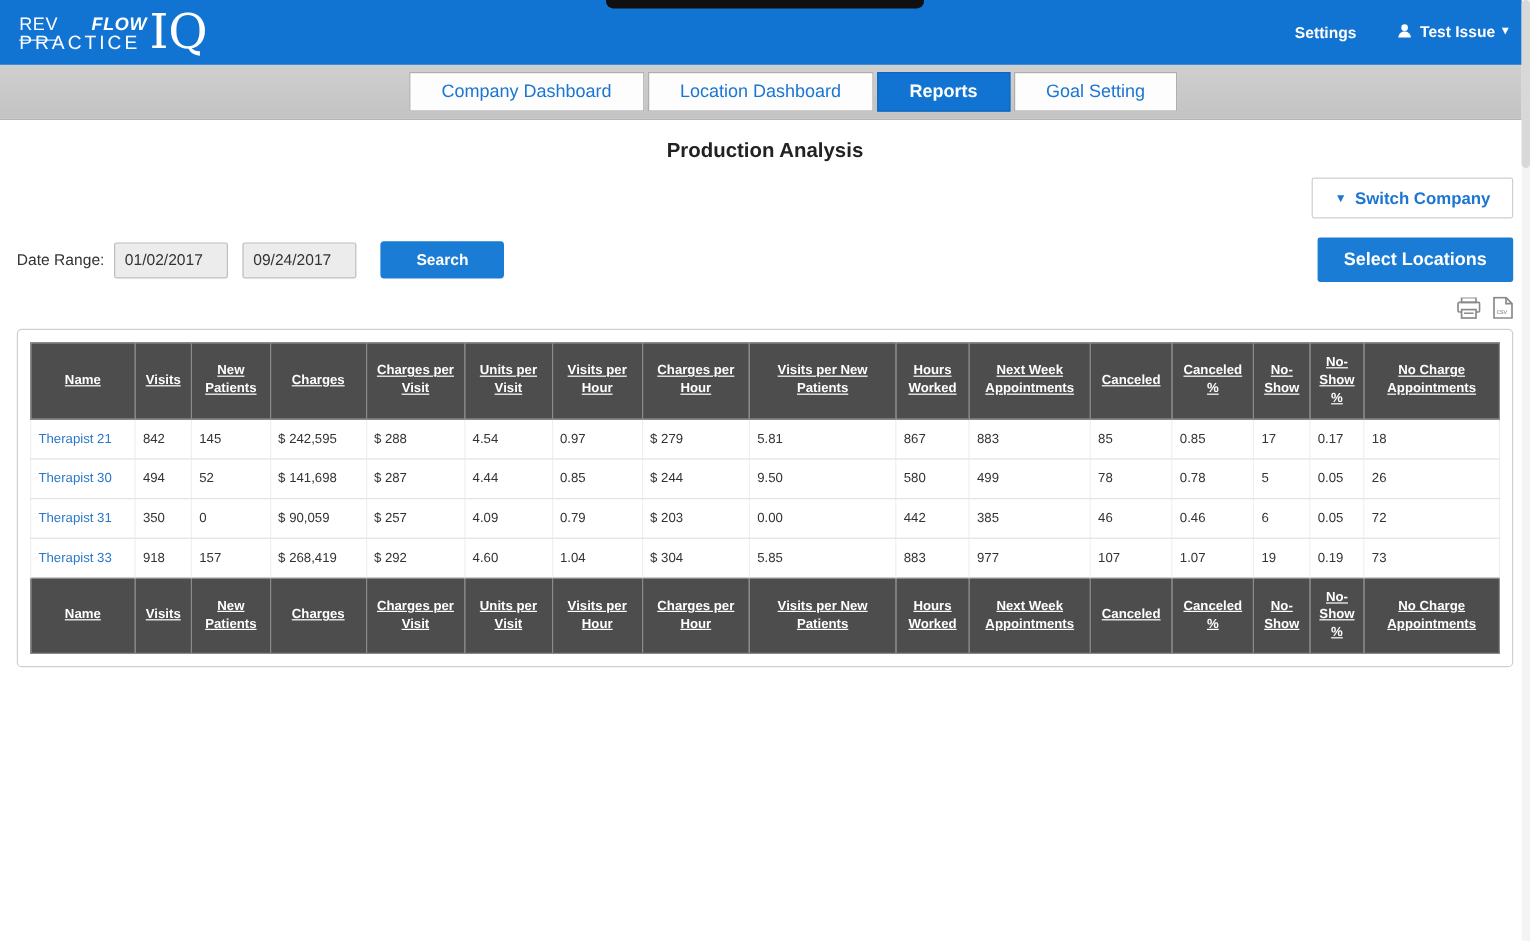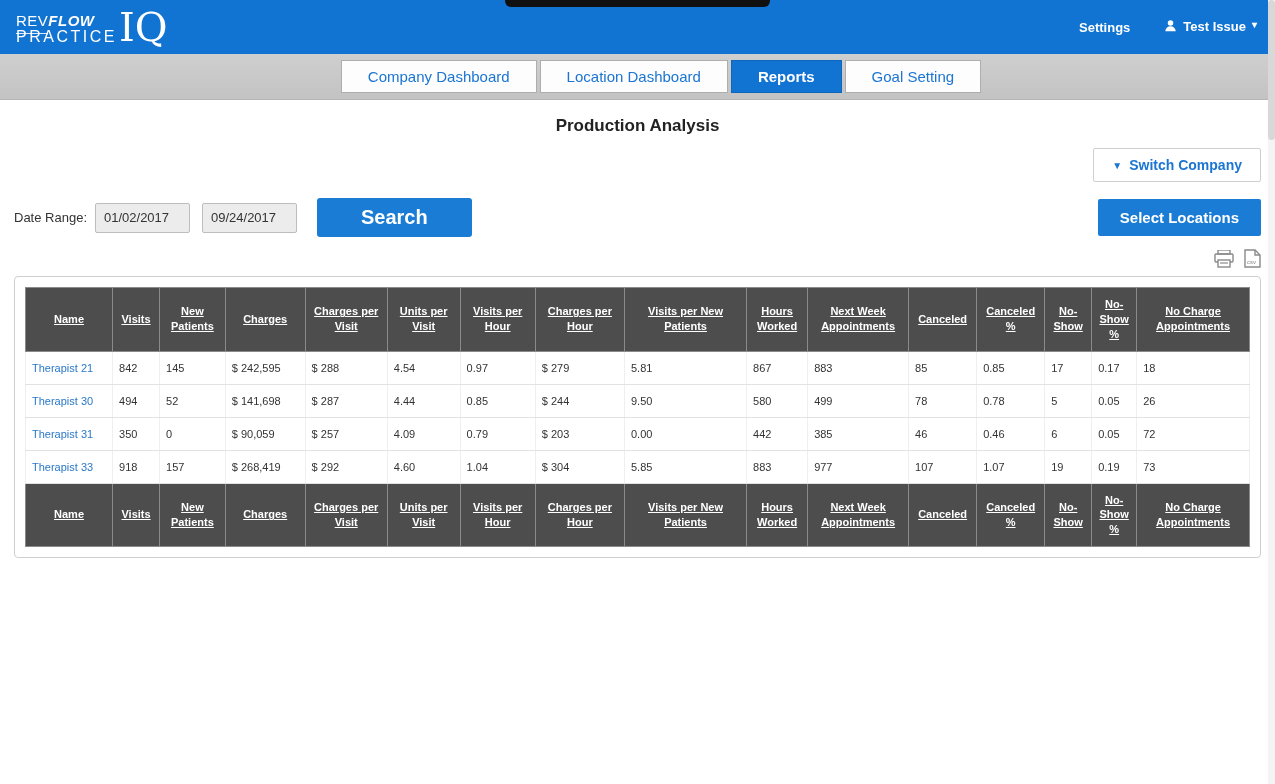--- a/index.html
+++ b/index.html
@@ -22,21 +22,21 @@
     position: absolute; top: 0; left: 505px;
     width: 265px; height: 7px;
     background: #101010;
     border-radius: 0 0 6px 6px;
     z-index: 5;
   }
   .logo { display: flex; align-items: flex-start; color: #fff; cursor: default; }
   .logo-text { display: flex; flex-direction: column; line-height: 1.05; padding-top: 6px; }
   .logo-line1 { font-size: 15px; letter-spacing: .5px; }
   .logo-line1 .rev { font-weight: 400; border-bottom: 1px solid rgba(255,255,255,.85); padding-bottom: 4px; }
-  .logo-line1 .flow { font-weight: 700; font-style: italic; }
+  .logo-line1 .flow { font-weight: 700; font-style: italic; margin-left: 28px; }
   .logo-line2 { font-size: 16px; letter-spacing: 2.5px; font-weight: 300; }
   .logo-iq { font-family: "DejaVu Serif", serif; font-size: 40px; line-height: 40px; margin-left: 2px; font-weight: 400; }
   .topbar-right { margin-left: auto; display: flex; align-items: center; gap: 34px; }
   .settings-link { color: #fff; font-weight: 700; font-size: 13px; cursor: pointer; }
   .user-menu { display: flex; align-items: flex-start; gap: 6px; color: #fff; font-weight: 700; font-size: 13px; cursor: pointer; }
   .user-menu .caret { font-size: 10px; }
   
   .navbar {
     background: linear-gradient(#cfcfcf, #c3c3c3);
     height: 46px;
@@ -77,21 +77,21 @@
     background: #ececec; border: 1px solid #bdbdbd; border-radius: 2px;
     font-size: 13px; color: #333; padding: 0 8px;
     font-family: "Liberation Sans", sans-serif;
     margin-right: 12px;
   }
   .btn-blue {
     background: #1a7cd4; color: #fff; font-weight: 700;
     border: none; border-radius: 3px; cursor: pointer;
     font-family: "Liberation Sans", sans-serif;
   }
-  .search-btn { font-size: 20px; padding: 8px 44px; margin-left: 8px; }
+  .search-btn { font-size: 13px; padding: 8px 30px; margin-left: 8px; }
   .select-locations { margin-left: auto; font-size: 15px; padding: 10px 22px; border-radius: 2px; }
   .icons-row { margin-top: 12px; display: flex; justify-content: flex-end; align-items: center; gap: 10px; }
   .icon-btn { cursor: pointer; display: inline-flex; }
   
   .table-card {
     margin-top: 8px;
     border: 1px solid #cfcfcf; border-radius: 4px;
     padding: 10px;
     background: #fff;
   }

